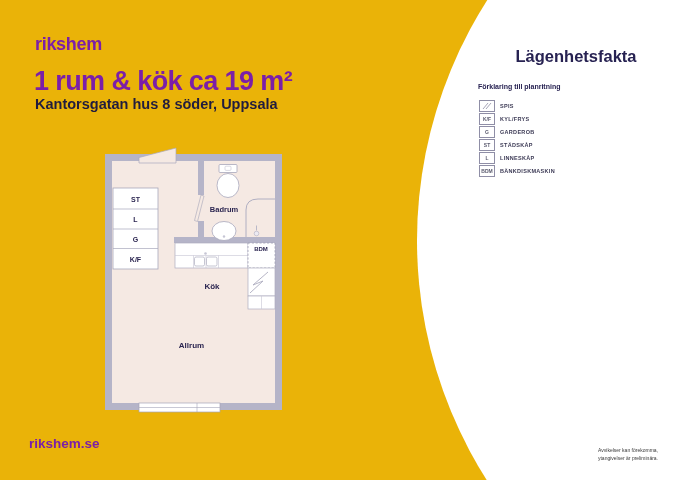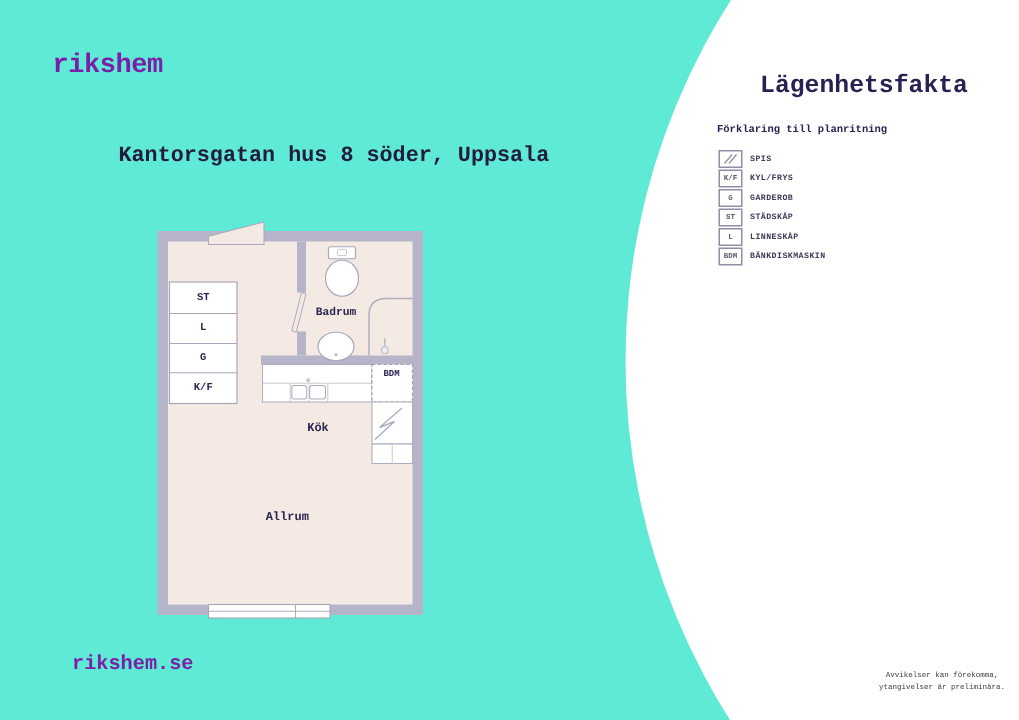--- a/index.html
+++ b/index.html
@@ -1,56 +1,57 @@
 <!DOCTYPE html>
 <html><head>
 <meta charset="utf-8">
 <style>
   html,body{margin:0;padding:0;}
   .page{
     position:relative; width:679px; height:480px; overflow:hidden;
-    background:#5eead4;
-    font-family:Liberation Mono, monospace;
+    background:#eab308;
+    font-family:Liberation Sans, sans-serif;
   }
   .white-circle{
     position:absolute; left:417px; top:-206px; width:893px; height:893px;
     border-radius:50%; background:#ffffff;
   }
   .abs{position:absolute;}
   
   .logo{left:35px; top:34px; font-size:18px; font-weight:bold; color:#7b1fa8; letter-spacing:-0.3px;}
   .title{left:34px; top:66px; font-size:27px; font-weight:bold; color:#7b1fa8; letter-spacing:-0.6px;}
-  .subtitle{left:35px; top:96px; font-size:14.5px; font-weight:bold; color:#211c3e;margin-left:44px;}
+  .subtitle{left:35px; top:96px; font-size:14.5px; font-weight:bold; color:#211c3e;}
   
   .facts-heading{left:470px; top:47px; width:212px; text-align:center; font-size:16.5px; font-weight:bold; color:#272252;}
   .legend-title{left:478px; top:83px; font-size:7px; font-weight:bold; color:#272252;}
   .legend{left:479px; top:99px;}
   .legend-row{display:flex; align-items:center; height:13px;}
   .legend-box{
     width:14px; height:10px; background:#fff; border:0.8px solid #8f8ea6;
     display:flex; align-items:center; justify-content:center;
     font-size:5px; font-weight:bold; color:#5a5a6e; flex:none;
   }
   .legend-label{margin-left:5px; font-size:5.5px; font-weight:bold; color:#3c3a55; letter-spacing:0.3px;}
   
   .plan-label{transform:translate(-50%,-50%); color:#2b2550; font-weight:bold; white-space:nowrap;}
   .fs8{font-size:8px;} .fs75{font-size:7.5px;} .fs7{font-size:7px;} .fs6{font-size:6px;}
   
-  .website{left:48px; top:436px; font-size:13.5px; font-weight:bold; color:#7b1fa8; text-decoration:none;}
+  .website{left:29px; top:436px; font-size:13.5px; font-weight:bold; color:#7b1fa8; text-decoration:none;}
   .disclaimer{left:586px; top:447px; width:84px; text-align:center; font-size:5px; line-height:1.55; color:#3a3a3a;}
   svg{display:block;}
 </style>
 </head>
 <body>
 
 <div class="page">
 
   <div class="white-circle"></div>
 
   <div class="abs logo">rikshem</div>
+  <div class="abs title">1 rum &amp; kök ca 19 m²</div>
   <div class="abs subtitle">Kantorsgatan hus 8 söder, Uppsala</div>
 
   <svg class="abs" style="left:0;top:0;" width="679" height="480" viewBox="0 0 679 480">
 
     <rect x="105" y="154" width="177" height="256" fill="#b5b4c8"></rect>
 
     <rect x="112" y="161" width="163" height="242" fill="#f5e9e3"></rect>
 
     <path d="M139,163 L139,157.5 L176,148 L176,163 Z" fill="#f5e9e3" stroke="#aaa9bd" stroke-width="0.7"></path>
 

